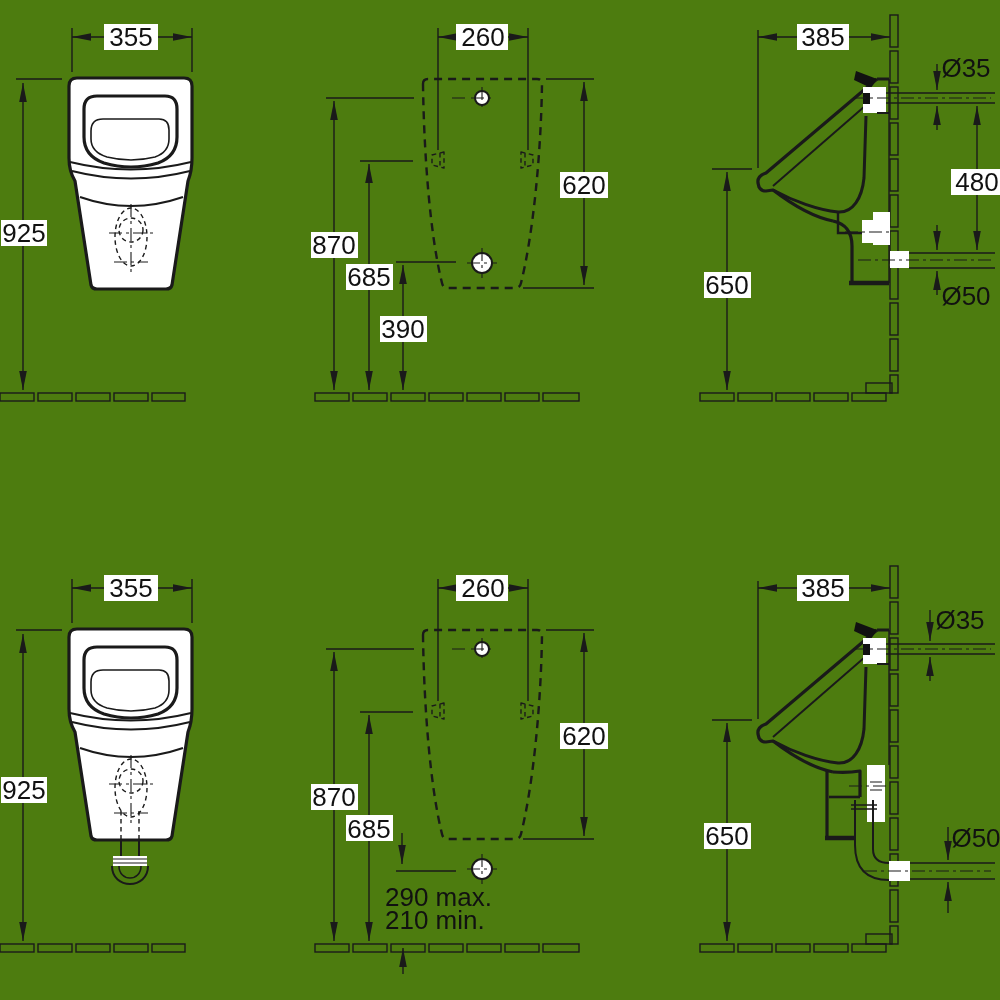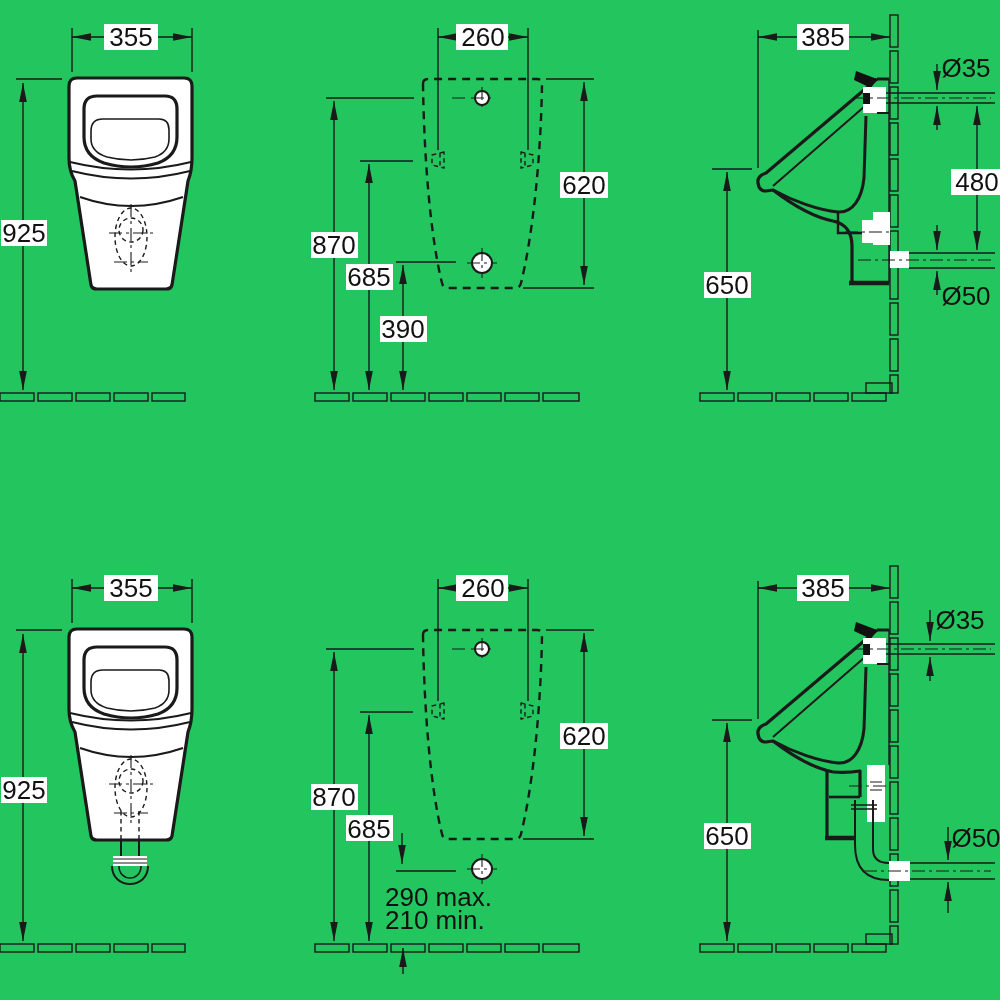--- a/index.html
+++ b/index.html
@@ -1,16 +1,16 @@
 <!DOCTYPE html>
 <html><head>
 <meta charset="utf-8">
 <style>
   html,body{margin:0;padding:0;background:#fff;}
-  .stage{position:relative;width:1000px;height:1000px;background:#22c55e;overflow:hidden;}
+  .stage{position:relative;width:1000px;height:1000px;background:#4d7c0f;overflow:hidden;}
   svg{display:block;}
   path,rect.wh,circle,ellipse,line{stroke:#1a1a1a;fill:none;}
   .s1{stroke-width:1.1}.s14{stroke-width:1.4}.s16{stroke-width:1.6}.s2{stroke-width:2}
   .s24{stroke-width:2.4}.s26{stroke-width:2.6}.s3{stroke-width:3}.s32{stroke-width:3.2}.s45{stroke-width:4.5}
   .rj{stroke-linejoin:round}
   .fw{fill:#ffffff}
   .blk{fill:#111;stroke:none}
   .da{stroke-dasharray:8 6}
   .ds{stroke-dasharray:4.5 3.5}
   .cl{stroke-dasharray:13 4 3 4;stroke-width:1.1}

